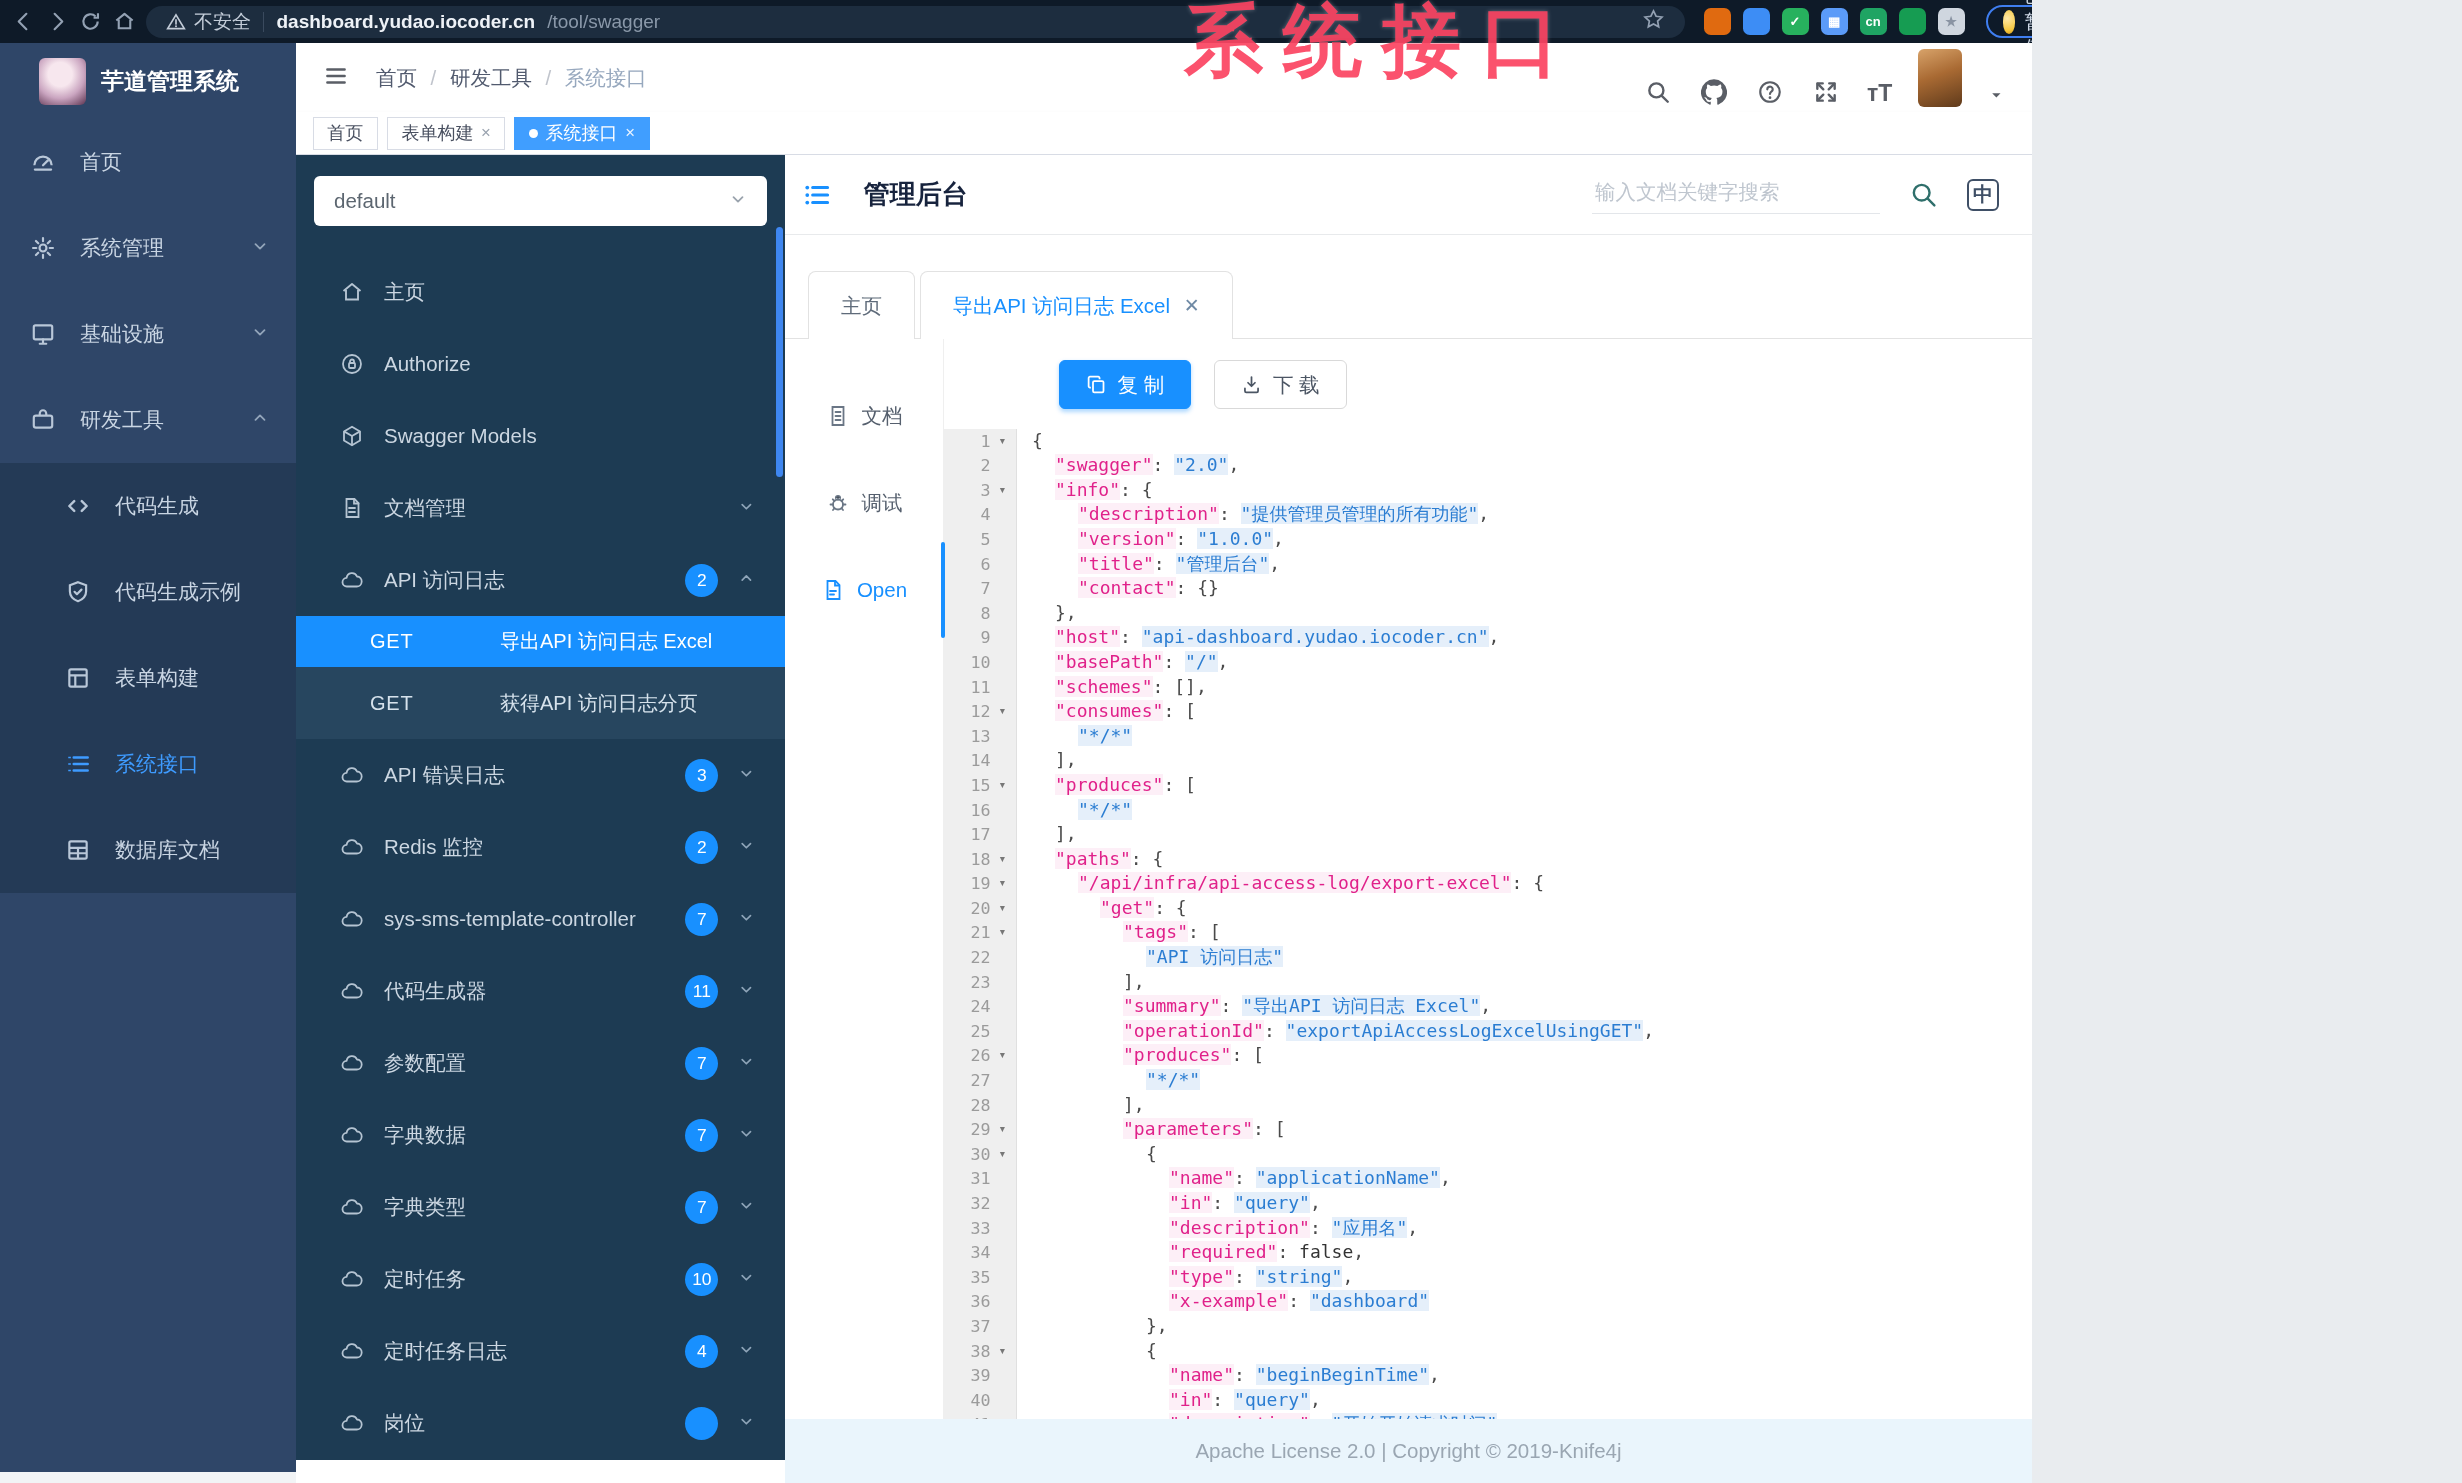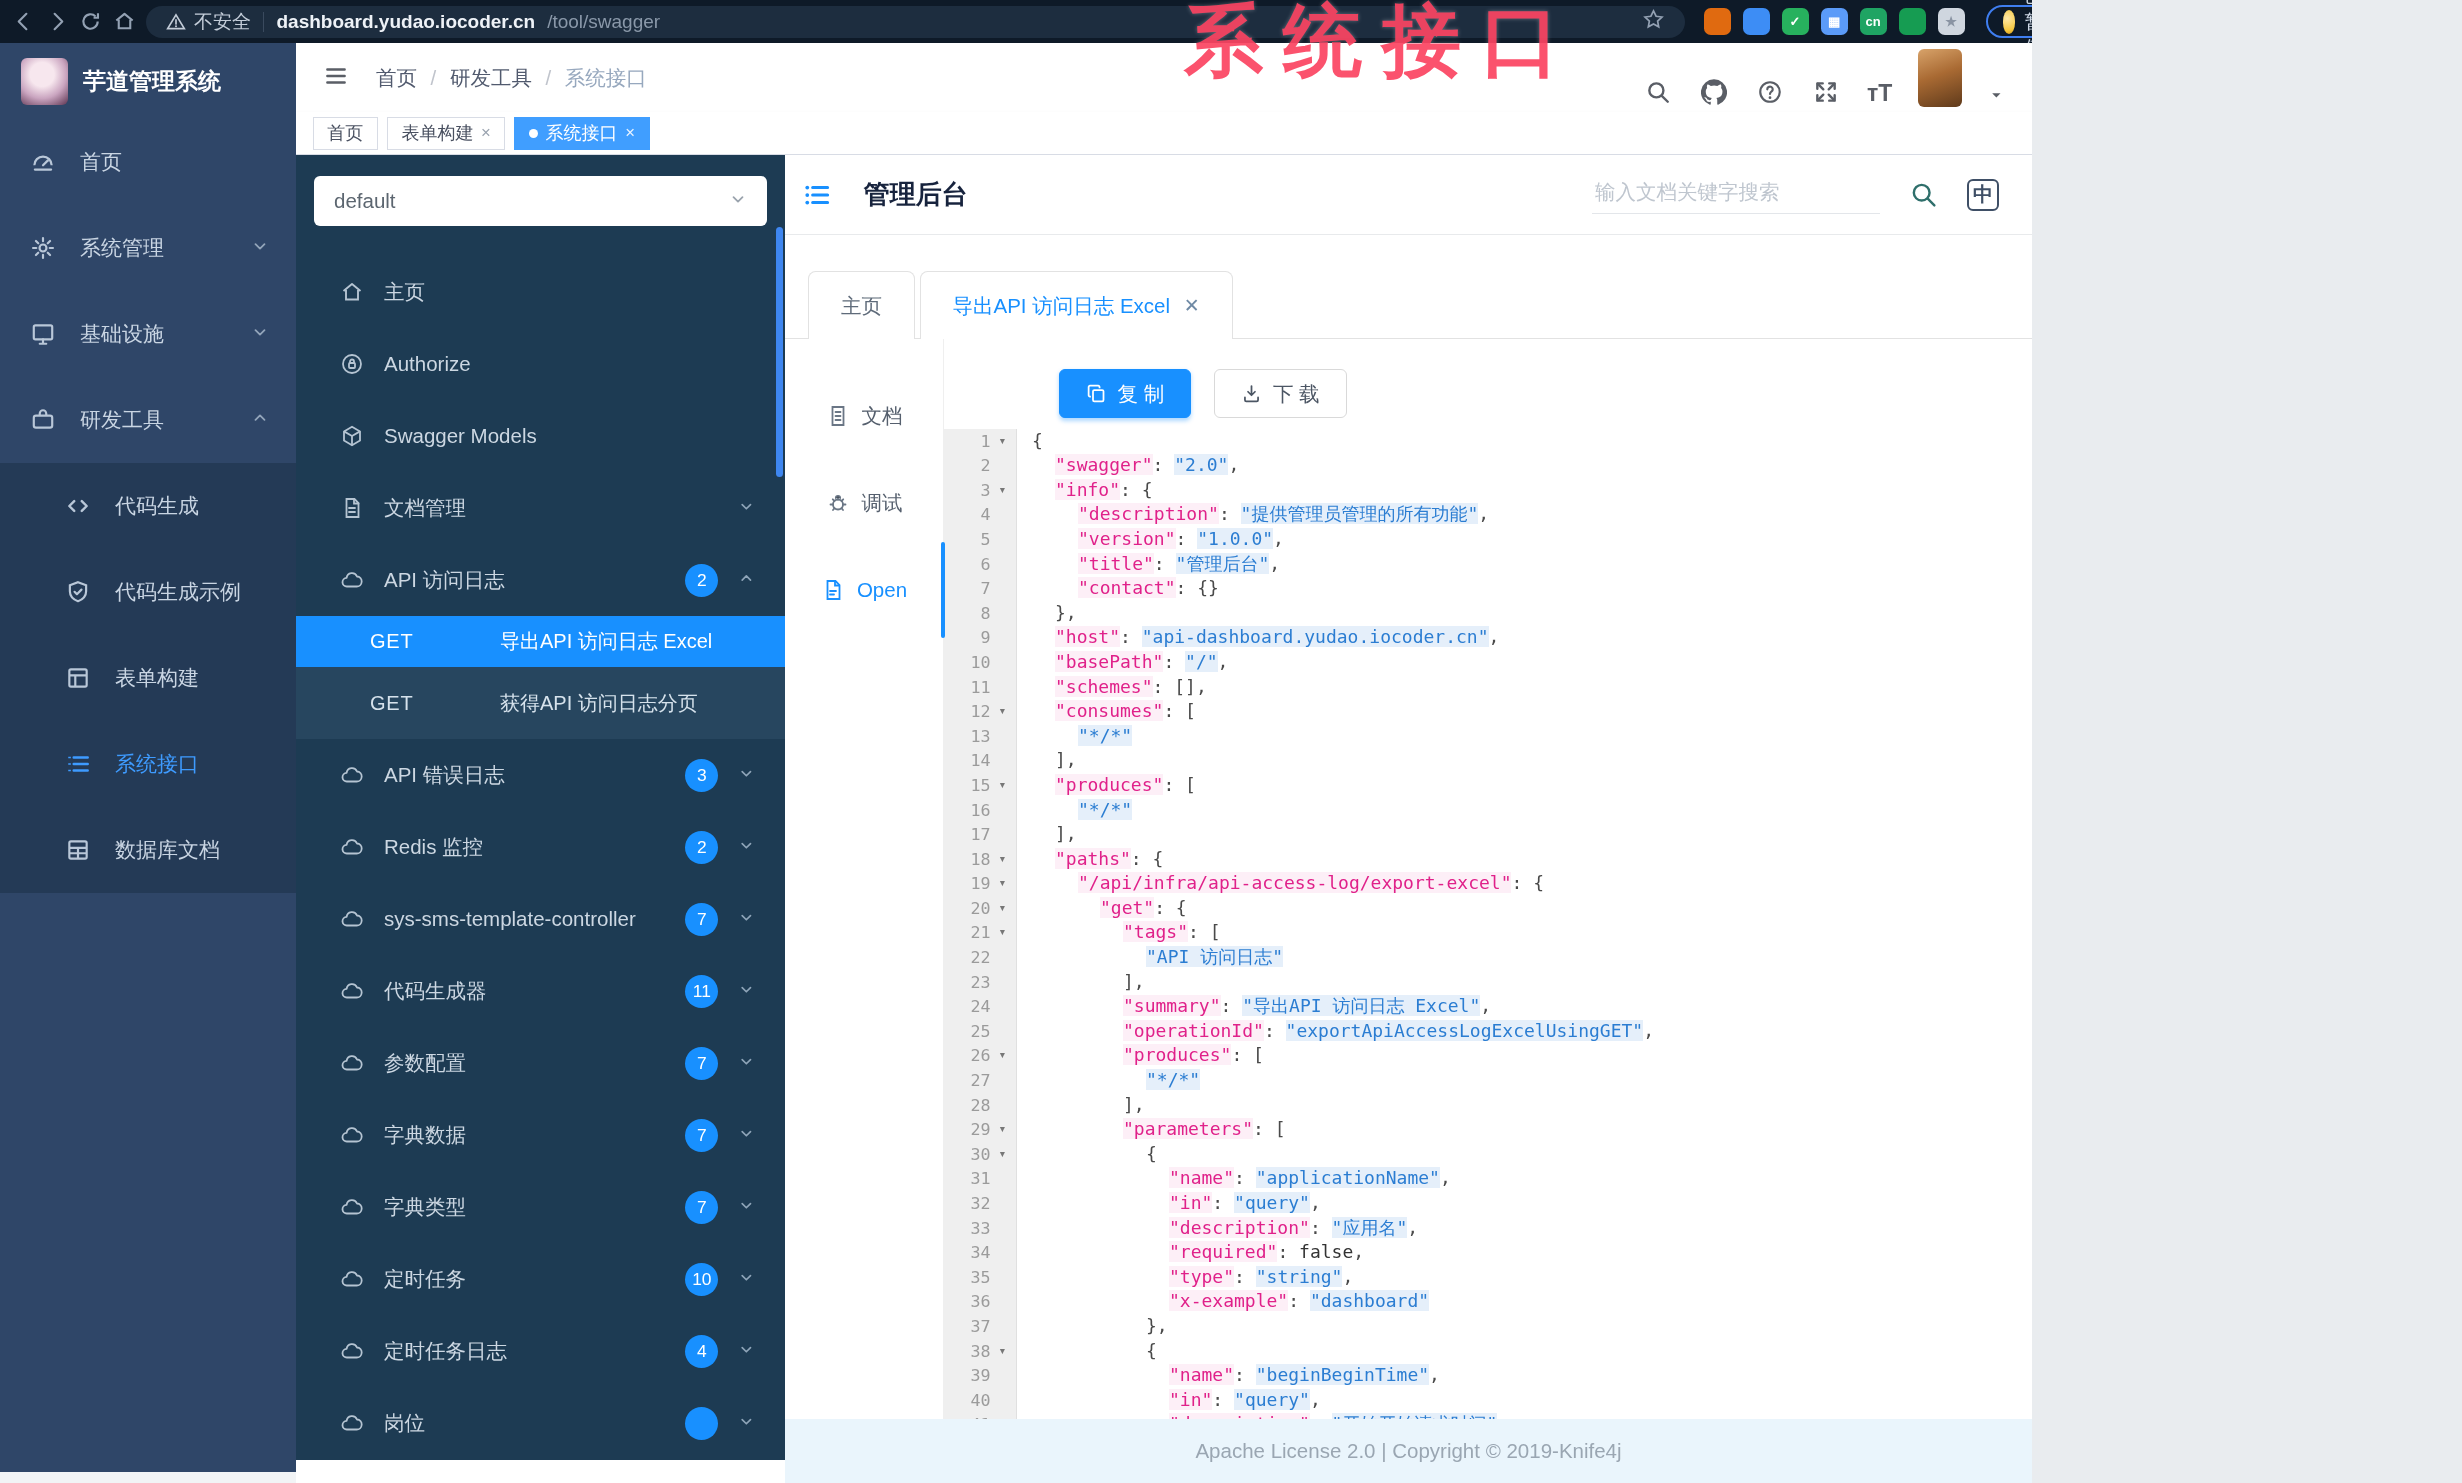--- a/index.html
+++ b/index.html
@@ -23,21 +23,21 @@
   .pill { height:33px; border-radius:16.7px; display:flex; align-items:center; gap:9px; padding:0 15px; font-size:19px; }
   .pill-paused { border:2.3px solid #3f7ef0; color:#cdd7e4; margin-left:10.6px; }
   .emoji-dot { width:24px; height:24px; border-radius:50%; background:radial-gradient(circle at 35% 35%, #ffe9a8, #f5c63c 70%, #d99b16); }
   .pill-update { border:2.3px solid #c2402f; background:rgba(194,64,47,.22); color:#e59a90; margin-left:7.6px; padding-right:7.6px; }
   .pill-update .dots { color:#e0822e; }
   .pill-update .dots svg{ width:20px; height:20px; }
 
   
   .app { display:flex; height:1440px; }
   .sidebar { width:296px; flex:0 0 296px; background:#2f4668; color:#c9d5e3; position:relative; }
-  .logo-row { height:76px; display:flex; align-items:center; gap:15px; padding:0 21px; }
+  .logo-row { height:76px; display:flex; align-items:center; gap:15px; padding:0 39px; }
   .logo-img { width:47px; height:47px; border-radius:6px; background:radial-gradient(circle at 45% 35%, #f7e7ee 0 30%, #caa5c0 60%, #5c3350); }
   .logo-title { color:#fff; font-size:23px; font-weight:bold; }
   .menu-item { height:86px; display:flex; align-items:center; padding:0 27px 0 30px; font-size:21px; gap:24px; cursor:pointer; }
   .menu-item .mi-icon { width:26px; height:26px; color:#b9c7d8; }
   .menu-item .mi-icon svg { width:26px; height:26px; }
   .menu-item .grow { flex:1; }
   .menu-item .chev { color:#93a5ba; }
   .menu-item .chev svg { width:18px; height:18px; }
   .submenu { background:#243a56; }
   .submenu .menu-item { padding-left:65px; }
@@ -107,21 +107,21 @@
 
   .docbody { flex:1; display:flex; min-height:0; }
   .mininav { width:159px; flex:0 0 159px; padding-top:33px; border-right:0.8px solid #efefef; }
   .mini-item { height:87px; display:flex; align-items:center; justify-content:center; gap:12px; color:#56606e; font-size:20.5px; position:relative; cursor:pointer; }
   .mini-item .ki { width:24px; height:24px; color:#6a7685; } .mini-item .ki svg { width:24px; height:24px; }
   .mini-item.active { color:#1890ff; }
   .mini-item.active .ki { color:#1890ff; }
   .mini-item.active::after { content:""; position:absolute; right:-2.3px; top:-4.5px; bottom:-4.5px; width:4.5px; background:#1890ff; border-radius:2.3px; }
 
   .editorwrap { flex:1; min-width:0; padding-top:12px; }
-  .btns { display:flex; gap:23px; padding-left:115px; height:67px; align-items:flex-end; }
+  .btns { display:flex; gap:23px; padding-left:115px; height:67px; align-items:center; }
   .btn { height:49px; border-radius:6px; display:flex; align-items:center; gap:10.6px; font-size:20.5px; padding:0 26px; cursor:pointer; }
   .btn svg { width:21px; height:21px; }
   .btn-primary { background:#1890ff; color:#fff; border:0.8px solid #1890ff; box-shadow:0 2.3px 4.5px rgba(24,144,255,.35); }
   .btn-plain { background:#fff; color:#4c5664; border:0.8px solid #d9d9d9; }
 
   .editor { margin-top:10.6px; font-family:"DejaVu Sans Mono", monospace; font-size:18px; }
   .code-row { display:flex; height:24.6px; line-height:24.6px; white-space:pre; }
   .gutter { width:73px; flex:0 0 73px; background:#efefef; border-right:0.8px solid #e0e0e0; color:#9b9b9b; font-size:16.7px; display:flex; align-items:center; justify-content:flex-end; gap:4.5px; padding-right:6px; }
   .gutter .fold { width:15px; color:#777; font-size:13px; text-align:center; cursor:pointer; }
   .codeline { padding-left:15px; }

